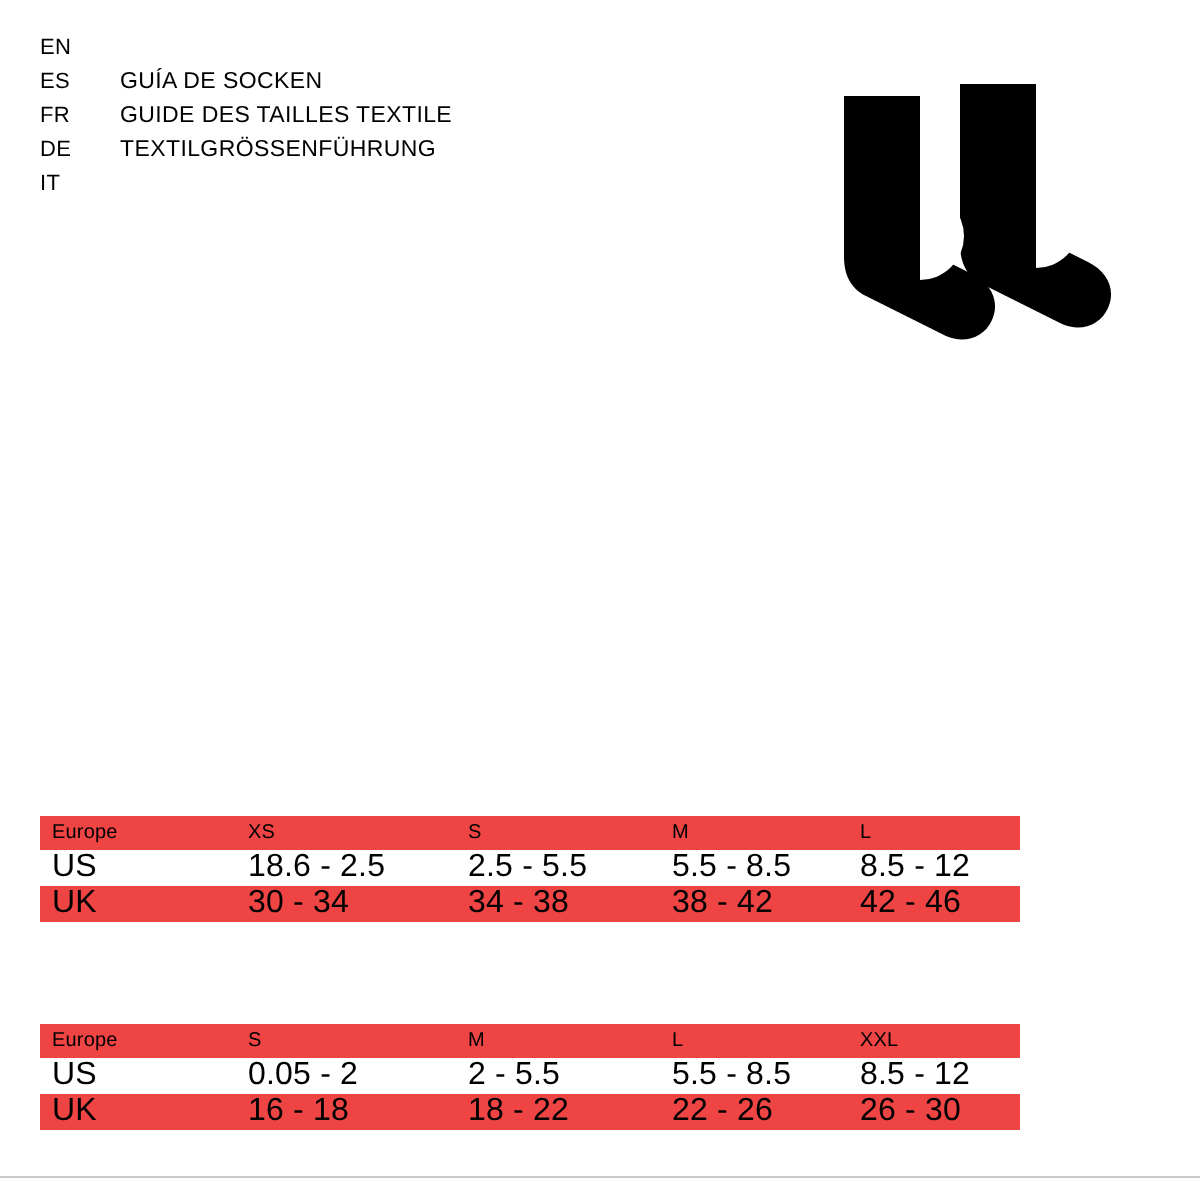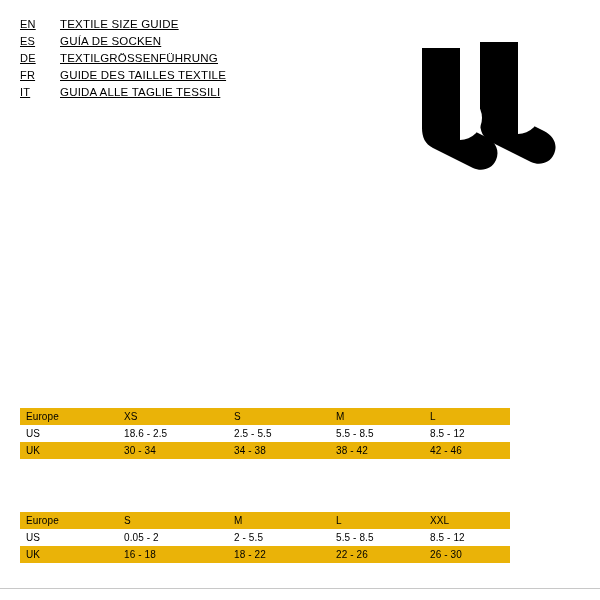--- a/index.html
+++ b/index.html
@@ -20,21 +20,20 @@
     height: 600px;
     box-sizing: border-box;
   }
 
   
   .lang-block {
     position: absolute;
     top: 16px;
     left: 20px;
     width: 340px;
-    text-decoration: underline;
   }
   .lang-row {
     display: flex;
     align-items: baseline;
     height: 17px;
     line-height: 17px;
   }
   .lang-code {
     width: 40px;
     flex: 0 0 40px;
@@ -82,27 +81,27 @@
     white-space: nowrap;
   }
 
   table.size-table {
     border-collapse: collapse;
     width: 460px;
     table-layout: fixed;
   }
   table.size-table td {
     height: 17px;
-    font-size: 10px;
+    font-size: 16px;
     padding: 0 0 0 6px;
     vertical-align: middle;
     border: none;
     letter-spacing: 0.1px;
   }
-  table.size-table tr.shaded td { background: #eab308; }
+  table.size-table tr.shaded td { background: #ef4444; }
   table.size-table tr.plain  td { background: #ffffff; }
   table.size-table td.c0 { width: 92px; }
   table.size-table td.c1 { width: 104px; }
   table.size-table td.c2 { width: 96px; }
   table.size-table td.c3 { width: 88px; }
   table.size-table td.c4 { width: 80px; }
   table.size-table tr.head td { font-size: 10px; }
 
   
   .bottom-rule {
@@ -115,37 +114,35 @@
   }
 </style>
 </head>
 <body>
 
 <div class="page">
 
   <div class="lang-block">
     <div class="lang-row">
       <span class="lang-code">EN</span>
-      <span class="lang-text">TEXTILE SIZE GUIDE</span>
     </div>
     <div class="lang-row">
       <span class="lang-code">ES</span>
       <span class="lang-text">GUÍA DE SOCKEN</span>
     </div>
     <div class="lang-row">
+      <span class="lang-code">FR</span>
+      <span class="lang-text">GUIDE DES TAILLES TEXTILE</span>
+    </div>
+    <div class="lang-row">
       <span class="lang-code">DE</span>
       <span class="lang-text">TEXTILGRÖSSENFÜHRUNG</span>
     </div>
     <div class="lang-row">
-      <span class="lang-code">FR</span>
-      <span class="lang-text">GUIDE DES TAILLES TEXTILE</span>
-    </div>
-    <div class="lang-row">
       <span class="lang-code">IT</span>
-      <span class="lang-text">GUIDA ALLE TAGLIE TESSILI</span>
     </div>
   </div>
 
 
   <div class="sock-art">
     <svg width="170" height="150" viewBox="0 0 170 150" xmlns="http://www.w3.org/2000/svg">
 
       <g fill="#000000">
         <path d="M72 20 h38 v62 c0 10 4 16 12 20 l14 7 c10 5 14 14 10 23 -4 9 -14 12 -23 8 l-40 -20 c-8 -4 -11 -11 -11 -20 z"></path>
       </g>

